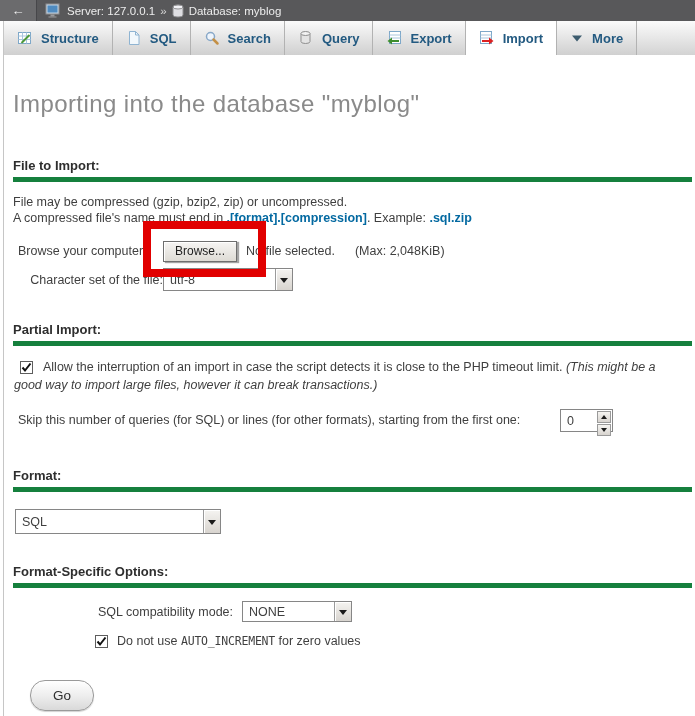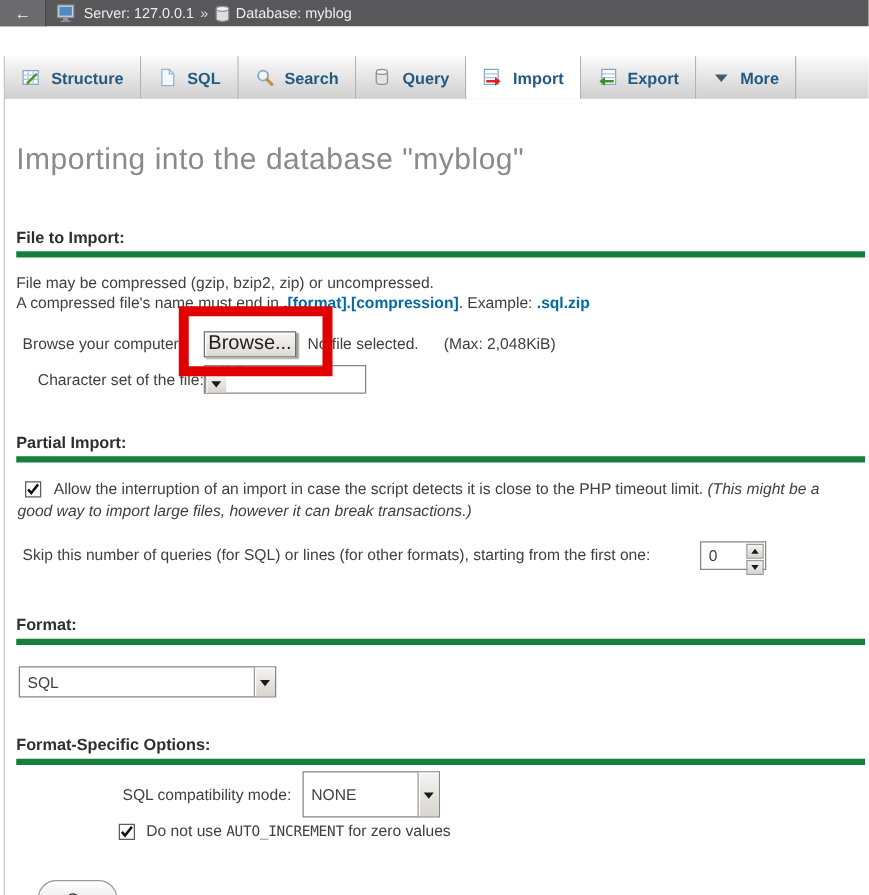--- a/index.html
+++ b/index.html
@@ -38,21 +38,20 @@
     margin-left: 3px;
     border-left: 1px solid #c6c6c6;
     height: 695px;
     position: relative;
   }
   .tabbar {
     height: 37px;
     background: linear-gradient(#fbfbfb, #d3d3d3);
     border-bottom: 3px solid #ffffff;
     display: flex;
-    margin-top: 24px;
   }
   .tab {
     display: flex; align-items: center; gap: 8px;
     padding: 0 13px;
     border-right: 1px solid #b2b2b2;
     font-weight: bold; font-size: 13px; color: #235a81;
     cursor: pointer;
     background: linear-gradient(#fbfbfb, #dcdcdc 70%, #d0d0d0);
   }
   .tab.active { background: #ffffff; }
@@ -81,21 +80,21 @@
   .b { font-weight: bold; color: #0369a1; }
 
   .row { display: flex; align-items: center; }
   .browse-row { margin: 14px 0 0 14px; height: 22px; position: relative; }
   .field-label { width: 145px; flex: 0 0 145px; }
   .browse-btn {
     width: 74px; height: 21px;
     background: linear-gradient(#f6f5f3, #dedbd5);
     border: 1px solid #6e6e6e;
     box-shadow: inset 1px 1px 0 #ffffff, 2px 1px 1px rgba(90,90,90,.55);
-    font-size: 16px; color: #1d1d1d;
+    font-size: 12px; color: #1d1d1d;
     display: flex; align-items: center; justify-content: center;
     cursor: pointer;
   }
   .nofile { margin-left: 9px; }
   .maxsize { margin-left: 20px; }
 
   
   .red-rect {
     position: absolute;
     left: 125px; top: -19px;
@@ -118,23 +117,23 @@
   .sel .val { flex: 1; display: flex; align-items: center; padding-left: 6px; overflow: hidden; white-space: nowrap; }
   .sel .dbtn {
     width: 17px;
     background: linear-gradient(#f5f4f1, #d8d4cf);
     border-left: 1px solid #9a9a9a;
     box-shadow: inset 1px 1px 0 #fff;
     display: flex; align-items: center; justify-content: center;
   }
   .tri-down { width: 0; height: 0; border: 4px solid transparent; border-top: 5px solid #1a1a1a; margin-top: 5px; }
 
-  .sel-charset { width: 130px; flex-direction: column; }
+  .sel-charset { width: 130px; }
   .sel-format  { width: 206px; height: 25px; }
-  .sel-compat  { width: 110px; height: 37px; }
+  .sel-compat  { width: 110px; height: 21px; }
 
   
   .cb {
     width: 13px; height: 13px;
     background: #fff;
     border: 1px solid #5d5d5d;
     display: inline-flex; align-items: center; justify-content: center;
     flex: 0 0 13px;
     cursor: pointer;
   }
@@ -239,41 +238,41 @@
     </div>
     <div class="tab">
       <span class="ticon">
         <svg width="16" height="16" viewBox="0 0 16 16">
           <path d="M3 3.5 v8 a4.5 2 0 0 0 9 0 v-8" fill="#e4e4e4" stroke="#8f8f8f"></path>
           <ellipse cx="7.5" cy="3.5" rx="4.5" ry="2" fill="#f3f3f3" stroke="#8f8f8f"></ellipse>
         </svg>
       </span>
       <span>Query</span>
     </div>
+    <div class="tab">
+      <span class="ticon">
+        <svg width="16" height="16" viewBox="0 0 16 16">
+          <rect x="3.5" y="1.5" width="11" height="12" fill="#ffffff" stroke="#7ea8c9"></rect>
+          <path d="M3.5 5 h11 M3.5 8 h11" stroke="#aac6dd" fill="none"></path>
+          <path d="M5 11 h8" stroke="#3e8e2f" stroke-width="2"></path>
+          <path d="M6 7.5 L1.5 11 L6 14.5 z" fill="#3e8e2f"></path>
+        </svg>
+      </span>
+      <span>Export</span>
+    </div>
     <div class="tab active">
       <span class="ticon">
         <svg width="16" height="16" viewBox="0 0 16 16">
           <rect x="1.5" y="1.5" width="11" height="12" fill="#ffffff" stroke="#7ea8c9"></rect>
           <path d="M1.5 5 h11 M1.5 8 h11" stroke="#aac6dd" fill="none"></path>
           <path d="M3 11 h8" stroke="#d22" stroke-width="2"></path>
           <path d="M10 7.5 L14.5 11 L10 14.5 z" fill="#d22"></path>
         </svg>
       </span>
       <span>Import</span>
-    </div>
-    <div class="tab">
-      <span class="ticon">
-        <svg width="16" height="16" viewBox="0 0 16 16">
-          <rect x="3.5" y="1.5" width="11" height="12" fill="#ffffff" stroke="#7ea8c9"></rect>
-          <path d="M3.5 5 h11 M3.5 8 h11" stroke="#aac6dd" fill="none"></path>
-          <path d="M5 11 h8" stroke="#3e8e2f" stroke-width="2"></path>
-          <path d="M6 7.5 L1.5 11 L6 14.5 z" fill="#3e8e2f"></path>
-        </svg>
-      </span>
-      <span>Export</span>
     </div>
     <div class="tab">
       <span class="ticon">
         <svg width="14" height="14" viewBox="0 0 14 14">
           <path d="M2 4.5 h10 l-5 6 z" fill="#3d5c6e"></path>
         </svg>
       </span>
       <span>More</span>
     </div>
   </div>

